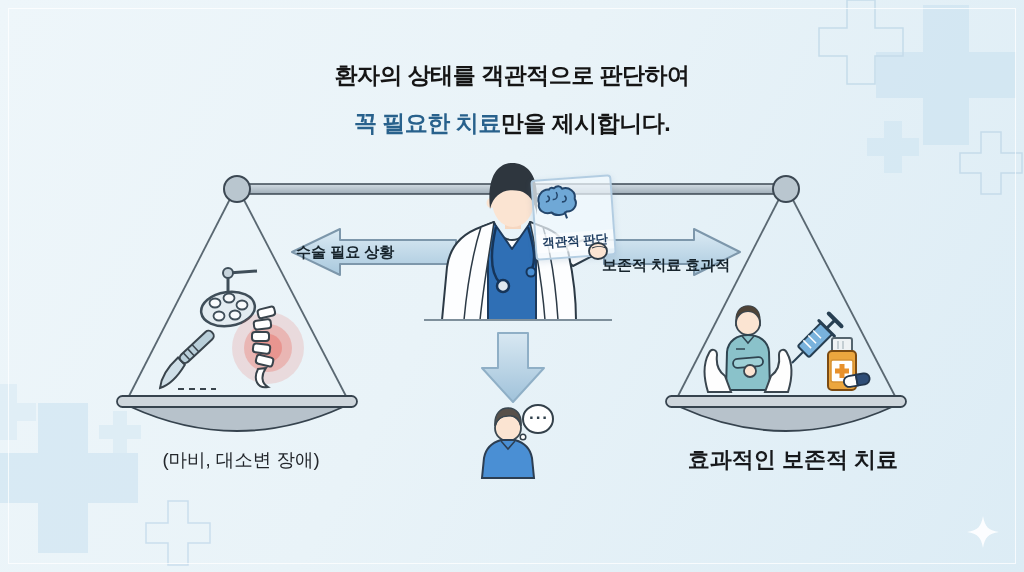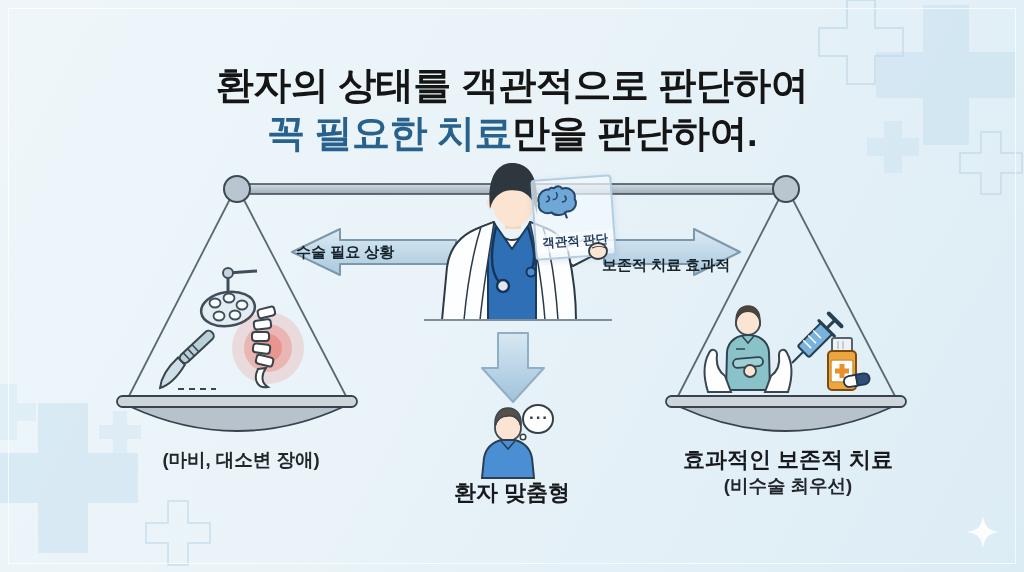--- a/index.html
+++ b/index.html
@@ -5,40 +5,40 @@
   html,body{margin:0;padding:0;}
   body{width:1024px;height:572px;overflow:hidden;
        font-family:"Liberation Sans","DejaVu Sans",sans-serif;}
   .stage{position:relative;width:1024px;height:572px;
          background:linear-gradient(118deg,#eef6fa 0%,#e9f3f8 45%,#dcecf5 100%);}
   .stage svg{display:block;}
   .abs{position:absolute;}
   .frame{position:absolute;inset:8px;border:1px solid rgba(255,255,255,.75);pointer-events:none;z-index:1;}
 
   .title{position:absolute;top:36px;left:0;width:1024px;text-align:center;
-         font-size:38px;font-weight:800;line-height:48px;color:#151515;letter-spacing:-.5px;z-index:3;}
+         font-size:23px;font-weight:800;line-height:48px;color:#151515;letter-spacing:-.5px;z-index:3;}
   .title .hl{color:#28618c;}
 
   .arrow-text{position:absolute;z-index:3;font-size:15px;font-weight:800;color:#16232b;
               text-align:left;line-height:18px;white-space:nowrap;}
 
   .tablet{position:absolute;left:533px;top:177px;width:77px;height:77px;z-index:5;
           transform:rotate(-4deg);background:rgba(241,248,253,.72);
           border:2px solid rgba(176,203,224,.95);border-radius:4px;
           box-shadow:0 2px 6px rgba(90,130,160,.18);}
   .tablet .brain-wrap{position:absolute;top:5px;left:0;width:100%;text-align:center;}
   .tablet .tablet-label{position:absolute;bottom:5px;left:0;width:100%;text-align:center;
           font-size:12.5px;font-weight:700;color:#1c3a5e;background:rgba(255,255,255,.55);
           padding:1px 0;white-space:nowrap;}
 
   .pan-label{position:absolute;text-align:center;z-index:3;color:#17191c;}
   .pan-label .h{font-size:22px;font-weight:800;line-height:25px;}
-  .pan-label .s{font-size:18.5px;font-weight:700;line-height:23px;margin-top:2px;color:#23272c;}
+  .pan-label .s{font-size:18.5px;font-weight:400;line-height:23px;margin-top:2px;color:#23272c;}
   .label-left{left:132px;top:446px;width:218px;}
-  .label-right{left:678px;top:447px;width:220px;}
+  .label-right{left:678px;top:447px;width:220px;text-align:right;}
   .label-center{left:402px;top:480px;width:220px;}
   .label-center .h{line-height:26px;}
 
   .bubble-dots{position:absolute;left:522px;top:409px;width:34px;text-align:center;z-index:3;
                font-size:17px;font-weight:800;color:#30404b;letter-spacing:1px;line-height:17px;}
 </style>
 </head>
 <body>
 
 <div class="stage">
@@ -56,21 +56,21 @@
     </g>
     <g>
       <path d="M983,516 C985,527 988,530 999,532 C988,534 985,537 983,548 C981,537 978,534 967,532 C978,530 981,527 983,516 Z" fill="#fdfeff" opacity="0.95"></path>
     </g>
   </svg>
 
   <div class="frame"></div>
 
   <h1 class="title">
     <span>환자의 상태를 객관적으로 판단하여</span><br>
-    <span class="hl">꼭 필요한 치료</span><span>만을 판단하여.</span>
+    <span class="hl">꼭 필요한 치료</span><span>만을 제시합니다.</span>
   </h1>
 
   <svg class="abs" style="left:0;top:0;z-index:1" width="1024" height="572" viewBox="0 0 1024 572">
     <defs>
       <linearGradient id="beamGrad" x1="0" y1="0" x2="0" y2="1">
         <stop offset="0" stop-color="#d2dce3"></stop>
           <stop offset="1" stop-color="#9fadb8"></stop>
       </linearGradient>
     </defs>
     <g stroke="#5a6872" stroke-width="1.8">
@@ -252,19 +252,17 @@
     <path d="M12,83 L14,63 C16,52 24,47 31,45 L45,45 C52,47 60,52 62,63 L64,83 Z" fill="#4a8fd4" stroke="#2c3e52" stroke-width="2"></path>
     <path d="M31,46 L38,54 L45,46" fill="none" stroke="#2c3e52" stroke-width="1.5"></path>
   </svg>
   <div class="bubble-dots">···</div>
 
   <div class="pan-label label-left">
     <div class="s">(마비, 대소변 장애)</div>
   </div>
   <div class="pan-label label-right">
     <div class="h">효과적인 보존적 치료</div>
-    <div class="s">(비수술 최우선)</div>
   </div>
   <div class="pan-label label-center">
-    <div class="h">환자 맞춤형</div>
   </div>
 
 </div>
 
 </body></html>

